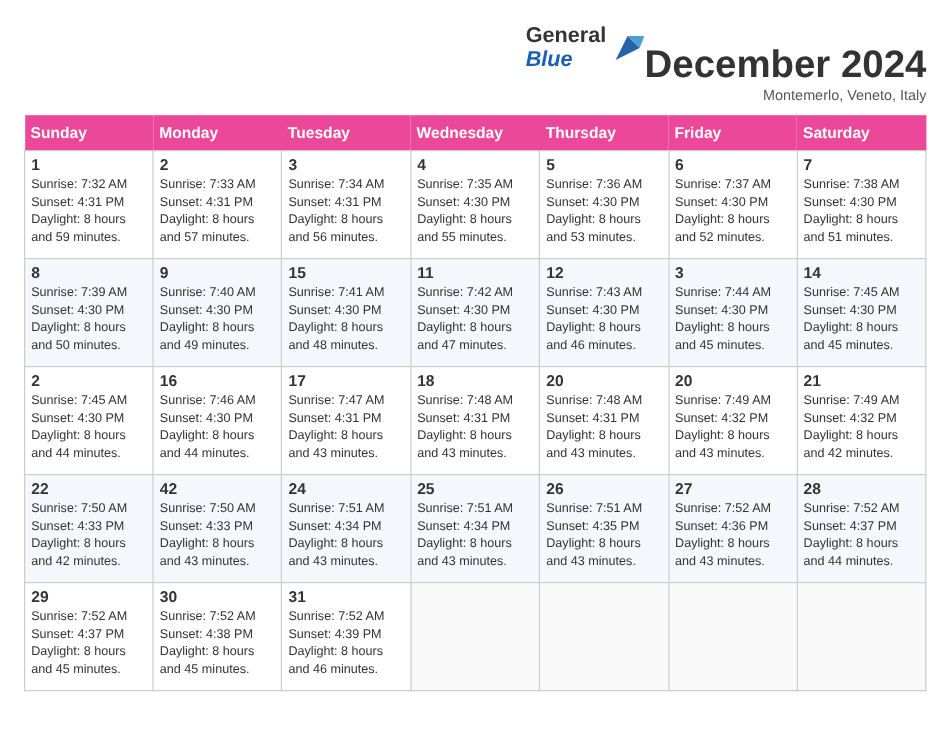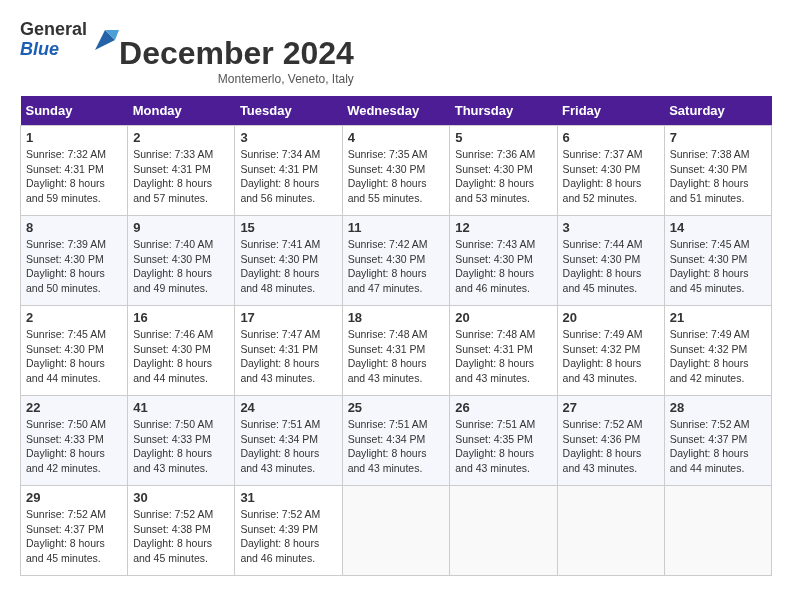--- a/index.html
+++ b/index.html
@@ -5,21 +5,21 @@
     * { box-sizing: border-box; margin: 0; padding: 0; }
     body {
       font-family: Arial, sans-serif;
       background: #fff;
       width: 792px;
       min-height: 612px;
       padding: 20px;
     }
     .header {
       display: flex;
-      justify-content: flex-start;
+      justify-content: flex-end;
       align-items: flex-start;
       margin-bottom: 10px;
     }
     .logo {
       display: flex;
       align-items: center;
     }
     .logo-text {
       display: flex;
       flex-direction: column;
@@ -53,21 +53,21 @@
     .location {
       font-size: 12px;
       color: #555;
     }
     .calendar {
       width: 100%;
       border-collapse: collapse;
       font-size: 11px;
     }
     .calendar th {
-      background-color: #4c1d95;
+      background-color: #ec4899;
       color: #fff;
       padding: 7px 5px;
       text-align: left;
       font-size: 13px;
       font-weight: bold;
     }
     .calendar td {
       border: 1px solid #ccc;
       vertical-align: top;
       padding: 4px 5px;
@@ -219,21 +219,21 @@
           <span class="day-num">21</span>
           <div class="day-info">Sunrise: 7:49 AM<br>Sunset: 4:32 PM<br>Daylight: 8 hours and 42 minutes.</div>
         </td>
       </tr>
       <tr class="week-row">
         <td>
           <span class="day-num">22</span>
           <div class="day-info">Sunrise: 7:50 AM<br>Sunset: 4:33 PM<br>Daylight: 8 hours and 42 minutes.</div>
         </td>
         <td>
-          <span class="day-num">41</span>
+          <span class="day-num">42</span>
           <div class="day-info">Sunrise: 7:50 AM<br>Sunset: 4:33 PM<br>Daylight: 8 hours and 43 minutes.</div>
         </td>
         <td>
           <span class="day-num">24</span>
           <div class="day-info">Sunrise: 7:51 AM<br>Sunset: 4:34 PM<br>Daylight: 8 hours and 43 minutes.</div>
         </td>
         <td>
           <span class="day-num">25</span>
           <div class="day-info">Sunrise: 7:51 AM<br>Sunset: 4:34 PM<br>Daylight: 8 hours and 43 minutes.</div>
         </td>

